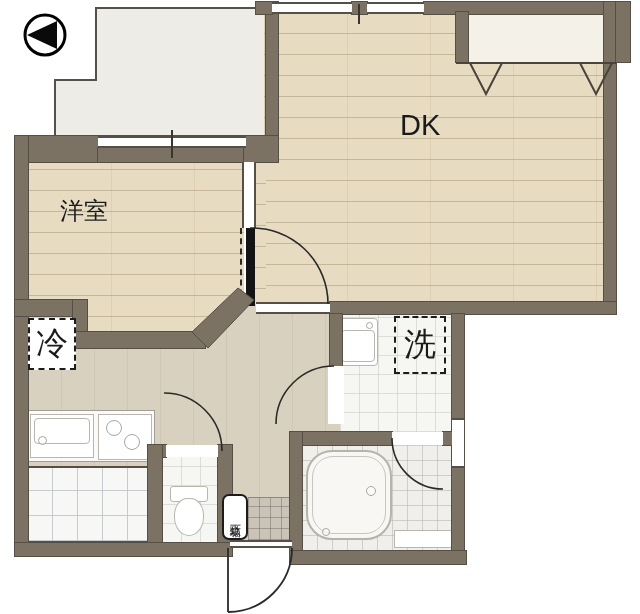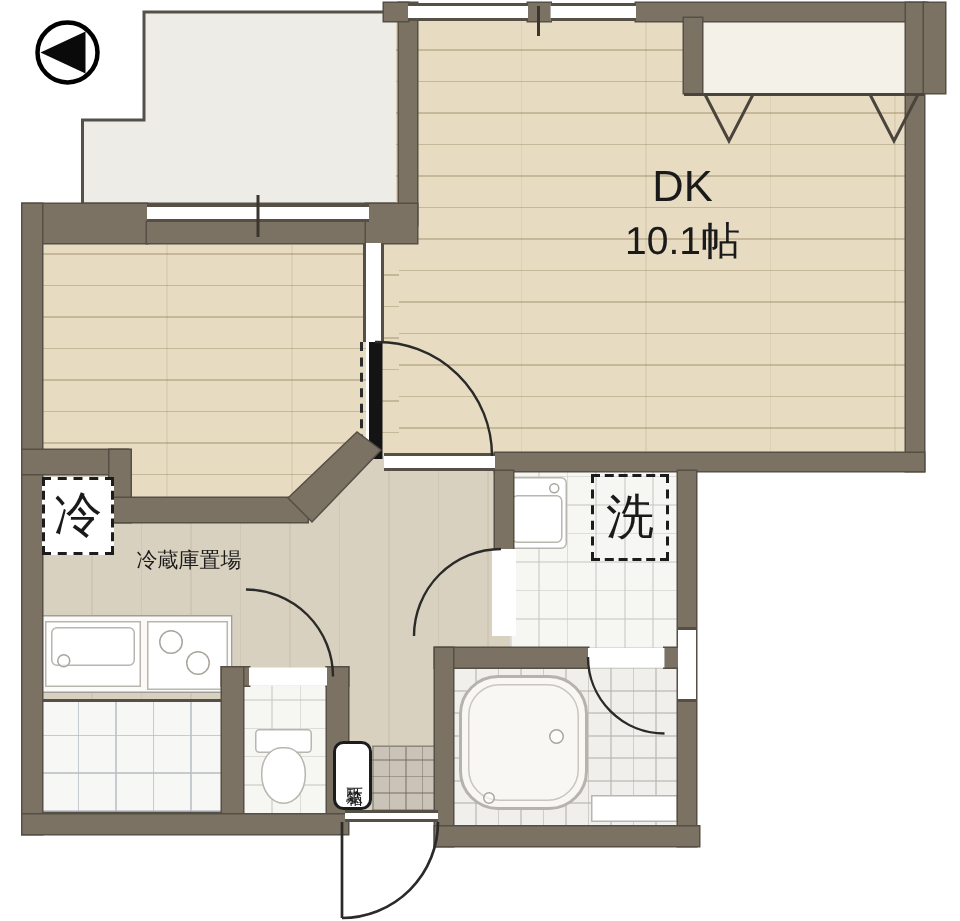--- a/index.html
+++ b/index.html
@@ -37,21 +37,21 @@
   .win-h{background:#ffffff;border-top:2px solid #554f45;border-bottom:2px solid #554f45;z-index:7;}
   .win-v{background:#ffffff;border-left:2px solid #554f45;border-right:2px solid #554f45;z-index:7;}
   .open-gap{background:#ffffff;z-index:7;}
   .door-leaf{background:#141414;z-index:7;}
   .door-dash{width:0;border-left:2px dashed #2b2b2b;z-index:7;}
   
   .fix{background:#fbfaf8;border:1px solid #a09e96;z-index:5;}
   .fix2{background:#ffffff;border:1px solid #b8b6ae;z-index:5;}
   .circ{border:1px solid #a8a69e;border-radius:50%;background:rgba(255,255,255,.6);z-index:5;}
   
-  .lbl{z-index:9;text-align:center;line-height:1.1;}
+  .lbl{z-index:9;text-align:left;line-height:1.1;}
   .dashed-box{border:2px dashed #1c1c1c;background:#ffffff;z-index:9;
               display:flex;align-items:center;justify-content:center;}
   .shoe-box{border:2px solid #1c1c1c;border-radius:7px;background:#ffffff;z-index:9;
             display:flex;align-items:center;justify-content:center;
             writing-mode:vertical-rl;text-orientation:upright;font-size:11px;letter-spacing:1px;}
   svg{position:absolute;left:0;top:0;z-index:8;pointer-events:none;}
   #bgsvg{z-index:1;}
 </style>
 </head>
 <body>
@@ -159,16 +159,15 @@
     <span>冷</span>
   </div>
   <div class="abs dashed-box" style="left:394px;top:316px;width:52px;height:58px;font-size:32px;background:transparent;">
     <span>洗</span>
   </div>
   <div class="abs shoe-box" style="left:222px;top:494px;width:26px;height:46px;">
     <span>下駄箱</span>
   </div>
 
   <div class="abs lbl" style="left:400px;top:110px;width:110px;font-size:29px;font-weight:500;">DK</div>
-  <div class="abs lbl" style="left:395px;top:146px;width:120px;font-size:26px;font-weight:500;">10.1帖</div>
-  <div class="abs lbl" style="left:66px;top:366px;width:120px;font-size:14px;font-weight:500;">冷蔵庫置場</div>
+  <div class="abs lbl" style="left:60px;top:198px;width:100px;font-size:24px;font-weight:500;">洋室</div>
 
 </div>
 
 </body></html>

